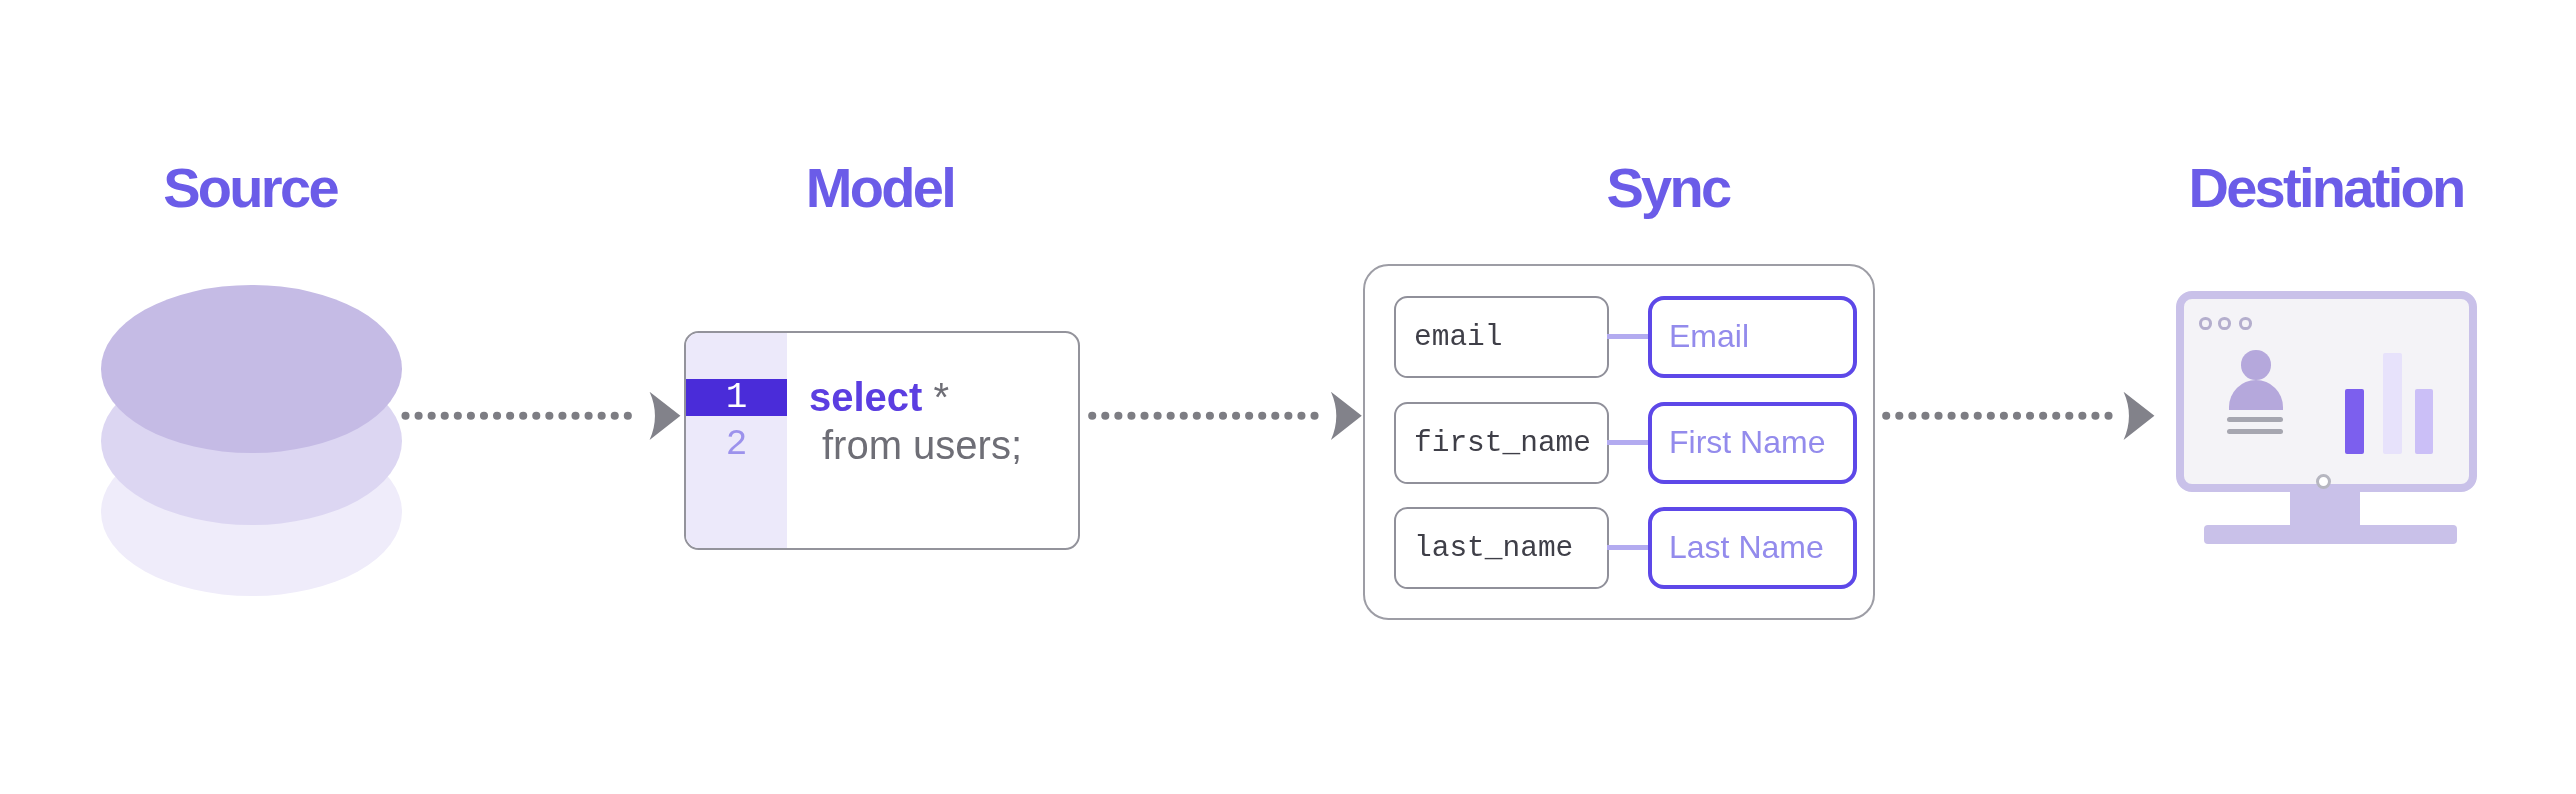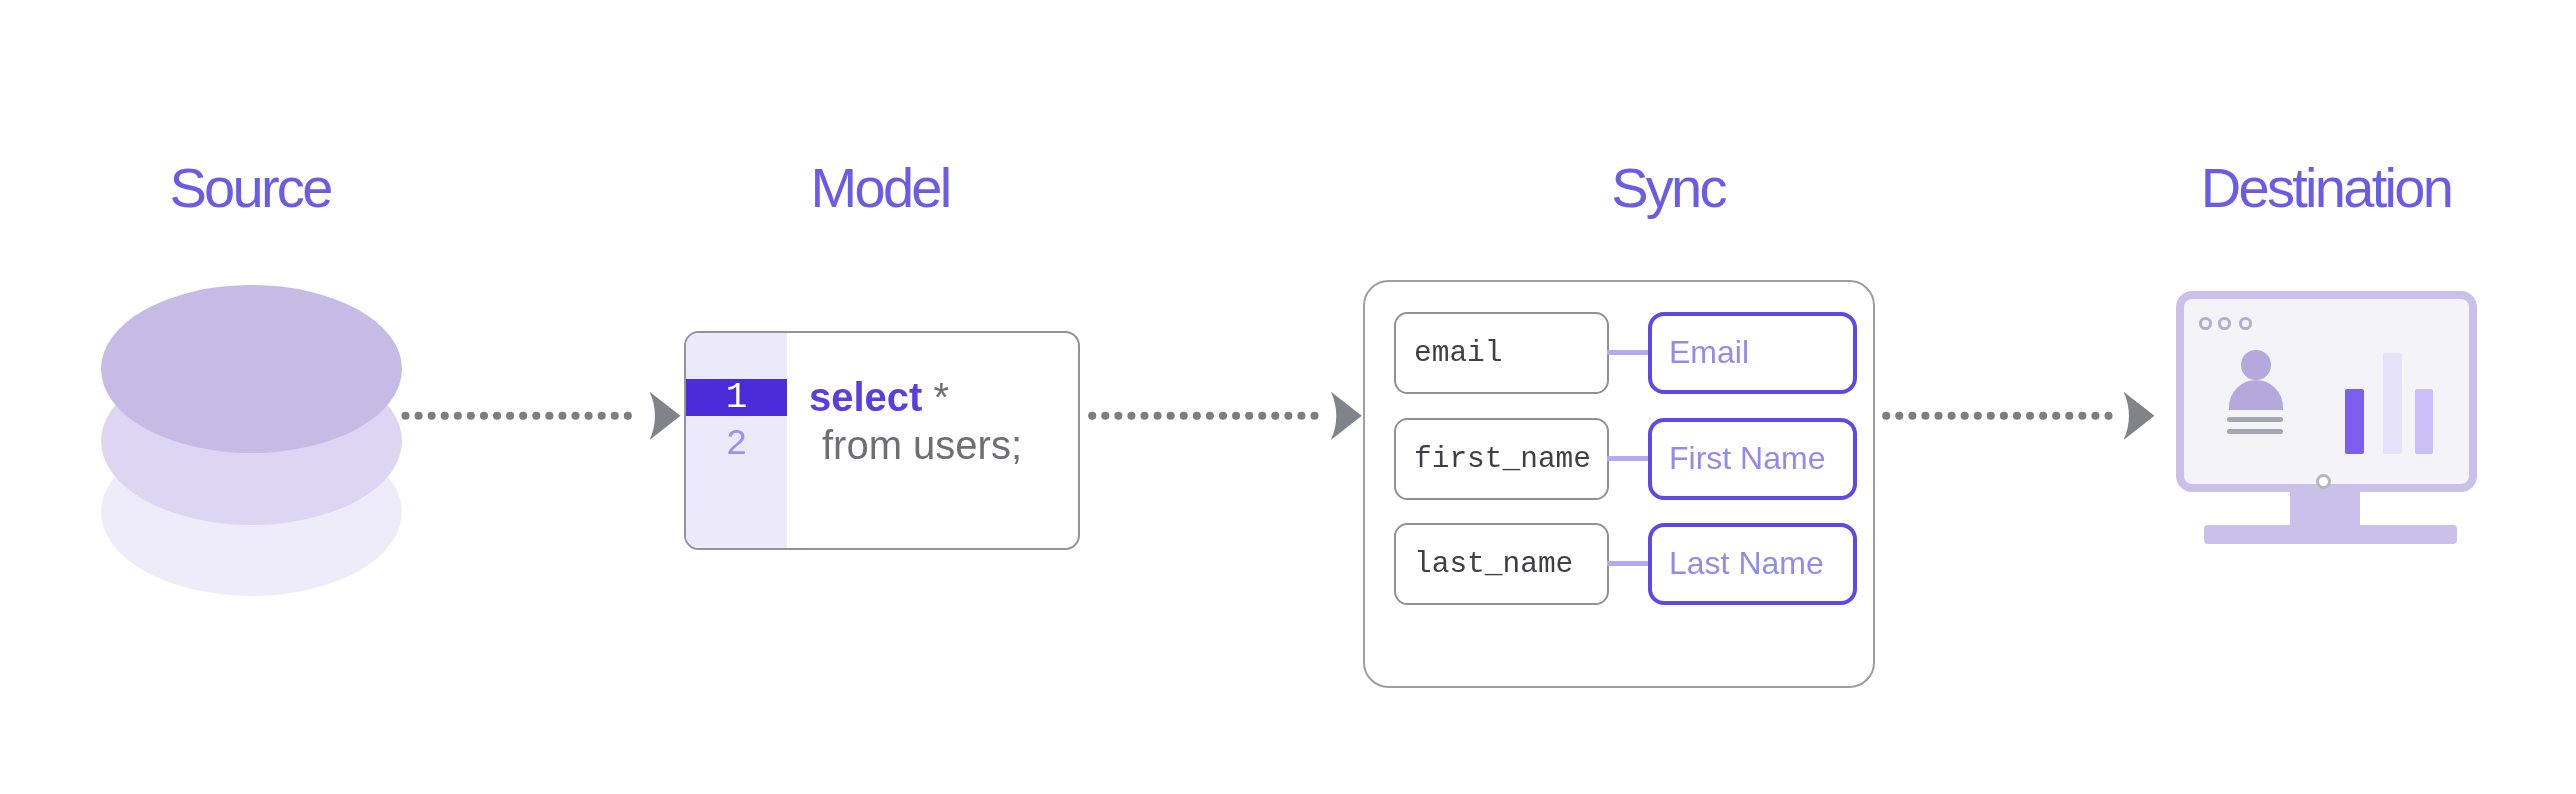--- a/index.html
+++ b/index.html
@@ -5,21 +5,21 @@
   html,body{margin:0;padding:0;}
   body{
     width:2576px;height:794px;position:relative;background:#ffffff;
     font-family:"Liberation Sans", sans-serif;overflow:hidden;
   }
   .canvas{position:absolute;inset:0;}
 
   
   .col-title{
     position:absolute;top:160px;transform:translateX(-50%);
-    font-size:56px;font-weight:normal;letter-spacing:-2.7px;line-height:1;
+    font-size:56px;font-weight:bold;letter-spacing:-2.7px;line-height:1;
     color:var(--title);white-space:nowrap;
   }
   .t-source{left:250px;}
   .t-model{left:880px;}
   .t-sync{left:1636px;margin-left:32px;}
   .t-destination{left:2326px;}
 
   
   .db{position:absolute;left:101px;top:285px;width:301px;height:311px;}
   .db .disc{position:absolute;left:0;width:301px;height:168px;border-radius:50%;}
@@ -42,21 +42,21 @@
   .ln1{top:46px;height:37px;line-height:37px;color:#ffffff;}
   .ln2{top:92px;height:40px;line-height:40px;color:var(--line2_number);}
   .code-line{position:absolute;left:123px;font-family:Liberation Sans, sans-serif;font-size:40px;white-space:pre;}
   .cl1{top:46px;height:37px;line-height:37px;}
   .cl2{top:92px;height:40px;line-height:40px;margin-left:13px;}
   .kw{font-weight:bold;color:var(--keyword);}
   .plain{color:var(--code_text);}
 
   
   .sync-box{
-    position:absolute;left:1363px;top:280px;width:512px;height:408px;
+    position:absolute;left:1363px;top:264px;width:512px;height:356px;
     box-sizing:border-box;border:2px solid #9d9da5;border-radius:25.5px;background:#ffffff;
   }
   .map-row{position:absolute;left:29px;width:463px;height:82px;}
   .row-0{top:29.5px;} .row-1{top:136px;} .row-2{top:241px;}
   .src-field{
     position:absolute;left:0;top:0;width:215px;height:82px;box-sizing:border-box;
     border:2px solid #90909a;border-radius:13.4px;background:#ffffff;
     font-family:"Liberation Mono", monospace;font-size:29.5px;color:var(--field_text);
     line-height:78px;padding-left:18px;overflow:hidden;white-space:nowrap;
   }

